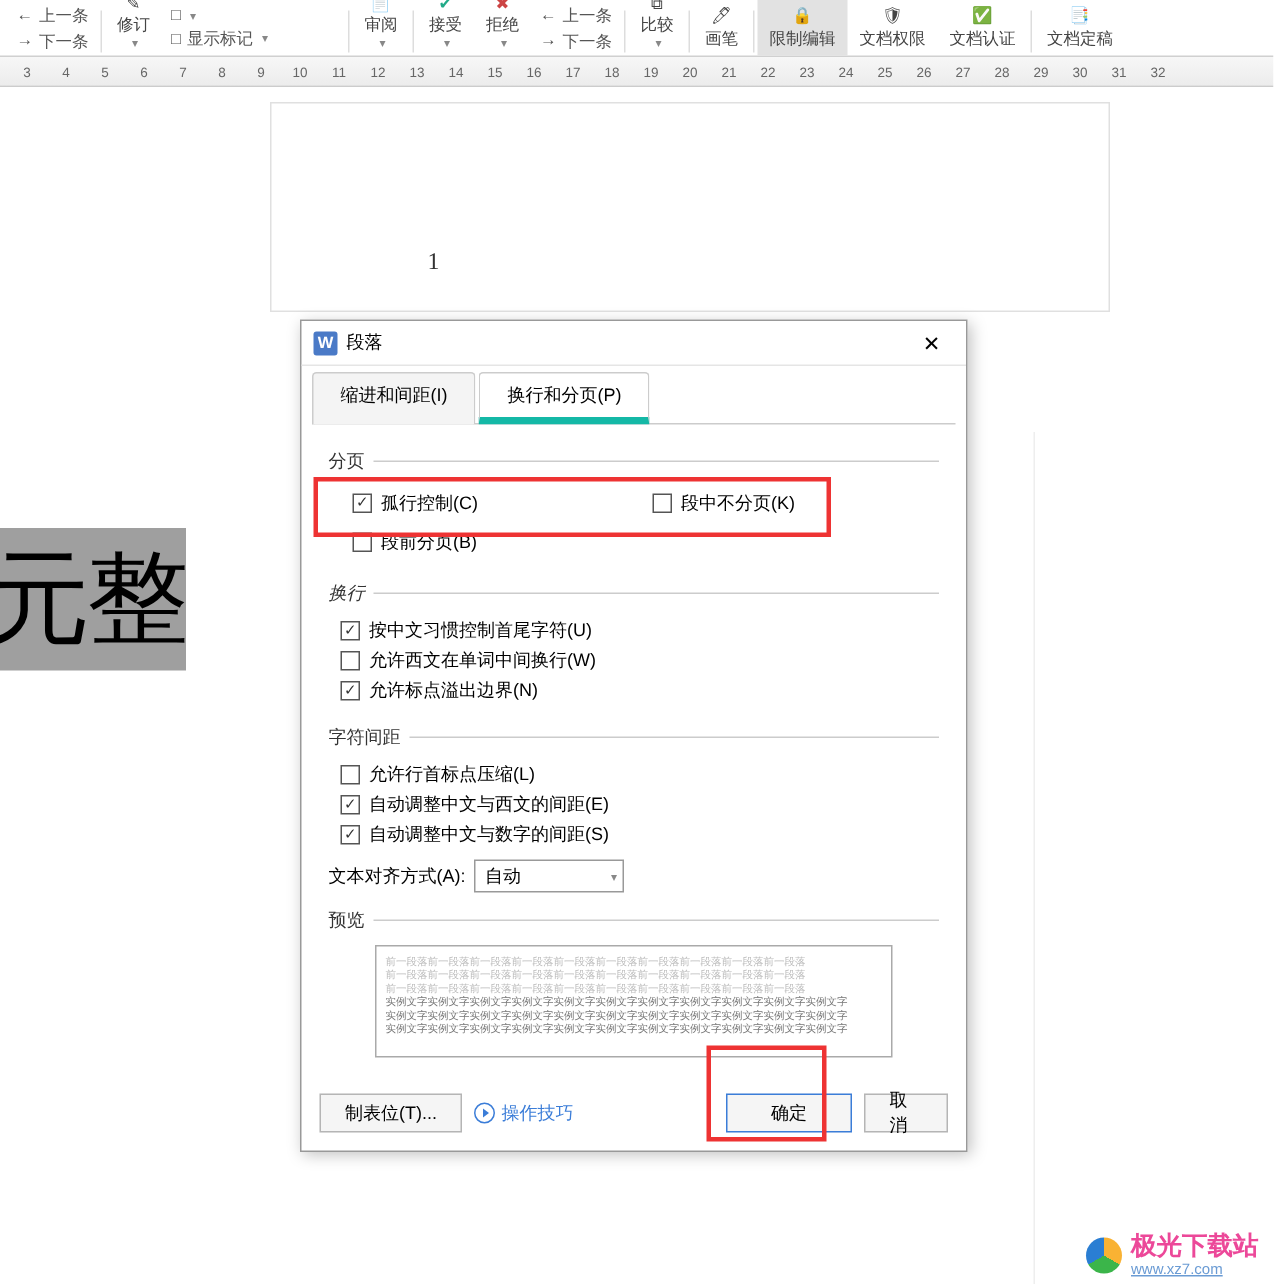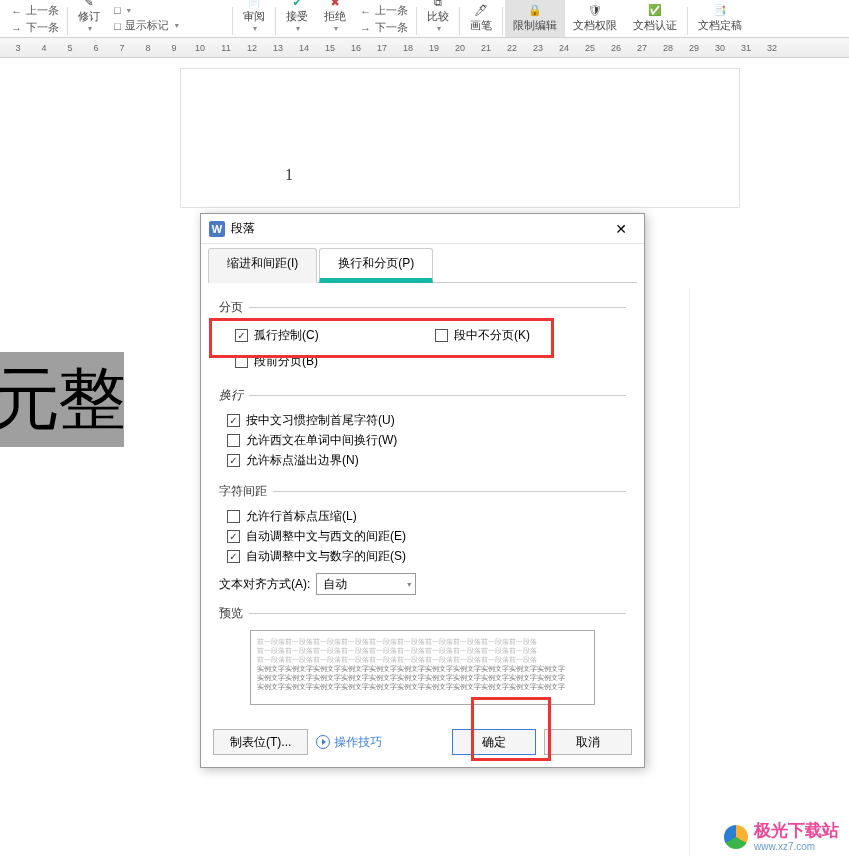--- a/index.html
+++ b/index.html
@@ -231,21 +231,21 @@
   position: absolute;
   right: 10px; bottom: 6px;
   display: flex; align-items: center; gap: 6px;
 }
 .wm-icon {
   width: 24px; height: 24px; border-radius: 50%;
   background: conic-gradient(#f9b233 0 120deg, #3bb54a 120deg 240deg, #2a7ed3 240deg 360deg);
 }
 .wm-text { display: flex; flex-direction: column; line-height: 1.1; }
 .wm-cn { font-size: 17px; font-weight: bold; color: #ec4899; }
-.wm-en { font-size: 10px; color: #6a9bd4; }
+.wm-en { font-size: 10px; color: #6a9bd4; text-decoration: underline; }
 </style>
 </head>
 <body>
 
 <div class="ribbon">
   <div class="ribbon-small">
     <span class="ribbon-small-row">← <span>上一条</span></span>
     <span class="ribbon-small-row">→ <span>下一条</span></span>
   </div>
   <div class="ribbon-sep"></div>
@@ -440,21 +440,21 @@
           <span>制表位(T)...</span>
         </div>
       <div class="link-op">
         <span class="circle-play"></span>
         <span>操作技巧</span>
       </div>
       <div class="spacer"></div>
       <div class="btn primary" style="width:84px;">
           <span>确定</span>
         </div>
-      <div class="btn" style="width:88px;">
+      <div class="btn" style="width:56px;">
           <span>取消</span>
         </div>
     </div>
 
     <div class="highlight-red" style="left:8px; top:104px; width:345px; height:40px;"></div>
     <div class="highlight-red" style="left:270px; top:483px; width:80px; height:64px;"></div>
   </div>
 
   <div class="watermark">
     <div class="wm-icon"></div>

